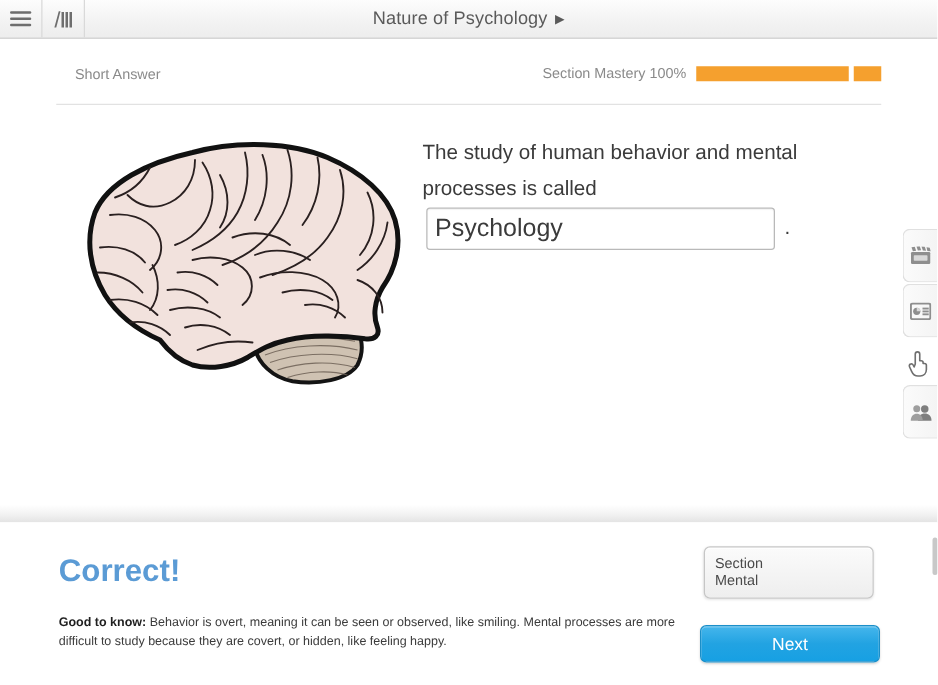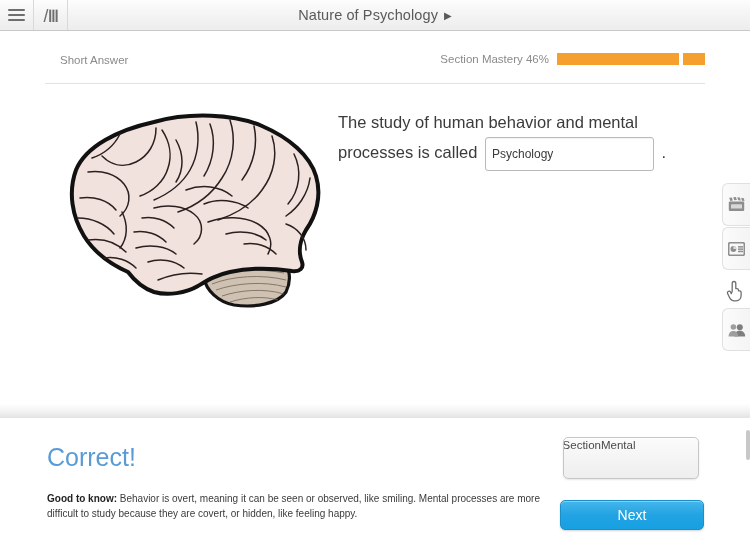--- a/index.html
+++ b/index.html
@@ -55,21 +55,21 @@
   
   .stem {
     position: absolute; left: 338px; top: 108px; width: 330px;
     font-size: 16.5px; color: #3b3b3b; line-height: 29px;
   }
   .blank {
     display: inline-block; vertical-align: middle;
     min-width: 116px; height: 24px; line-height: 22px;
     border: 1px solid #b9b9b9; border-radius: 3px;
     background: #fff; padding: 16px 6px;
-    font-size: 12px; color: #3b3b3b;
+    font-size: 20px; color: #3b3b3b;
     box-shadow: inset 0 1px 1px rgba(0,0,0,.05);
     margin: 0 3px;
   }
   .period { font-size: 16.5px; }
 
   .brain-wrap {
     position: absolute; left: 58px; top: 112px; width: 272px; height: 205px;
   }
   .brain-wrap svg { display:block; width:100%; height:100%; }
 
@@ -90,37 +90,37 @@
   .shadowband {
     position: absolute; left: 0; top: 404px; width: 750px; height: 14px;
     background: linear-gradient(to bottom, #ffffff 0%, #f0f0f0 60%, #e3e3e3 100%);
   }
   .feedback {
     position: absolute; left: 0; top: 418px; width: 750px; height: 130px;
     background: #ffffff; border-top: 1px solid #ffffff;
   }
   .fb-title {
     position: absolute; left: 47px; top: 24px;
-    font-size: 25px; color: #5b9bd5; font-weight: 400;
+    font-size: 25px; color: #5b9bd5; font-weight: 700;
   }
   .fb-body {
     position: absolute; left: 47px; top: 72px; width: 500px;
     font-size: 10px; color: #3b3b3b; line-height: 15px;
   }
   .fb-body b { font-weight: 700; color:#1f1f1f; }
 
   .mastery-box {
     position: absolute; left: 563px; top: 437px; width: 136px; height: 42px;
     border: 1px solid #c6c6c6; border-radius: 5px;
     background: linear-gradient(to bottom, #fbfbfb, #eeeeee);
     box-shadow: 0 1px 2px rgba(0,0,0,.10), inset 0 1px 0 #fff;
     display: flex; align-items: stretch; overflow: hidden;
   }
   .mb-label {
-    width: 62px; display:flex; flex-direction:row; justify-content:center;
+    width: 62px; display:flex; flex-direction:column; justify-content:center;
     padding-left: 8px; font-size: 11.5px; color: #4a4a4a; line-height: 14px;
   }
   .mb-value {
     flex: 1; display:flex; align-items: center; justify-content: center;
     background: linear-gradient(to bottom, #e6e6e6, #dcdcdc);
     border-left: 1px solid #d2d2d2;
     color: #79b0e3;
   }
   .mb-num { font-size: 29px; line-height: 29px; font-weight: 300; letter-spacing:-.5px; }
   .mb-pct { font-size: 14px; line-height: 14px; align-self: flex-start; margin-top: 6px; }
@@ -169,21 +169,21 @@
 
     <div class="topbar-title">
       <span>Nature of Psychology</span>
       <span class="title-caret">▶</span>
     </div>
   </div>
 
   <div class="qhead">
     <div class="qtype">Short Answer</div>
     <div class="mastery-wrap">
-      <span class="mastery-label">Section Mastery 46%</span>
+      <span class="mastery-label">Section Mastery 100%</span>
       <span class="mastery-bar">
         <span class="seg a"></span>
         <span class="seg gap"></span>
         <span class="seg b"></span>
       </span>
     </div>
   </div>
 
   <div class="brain-wrap">
     <svg viewBox="0 0 272 205">

